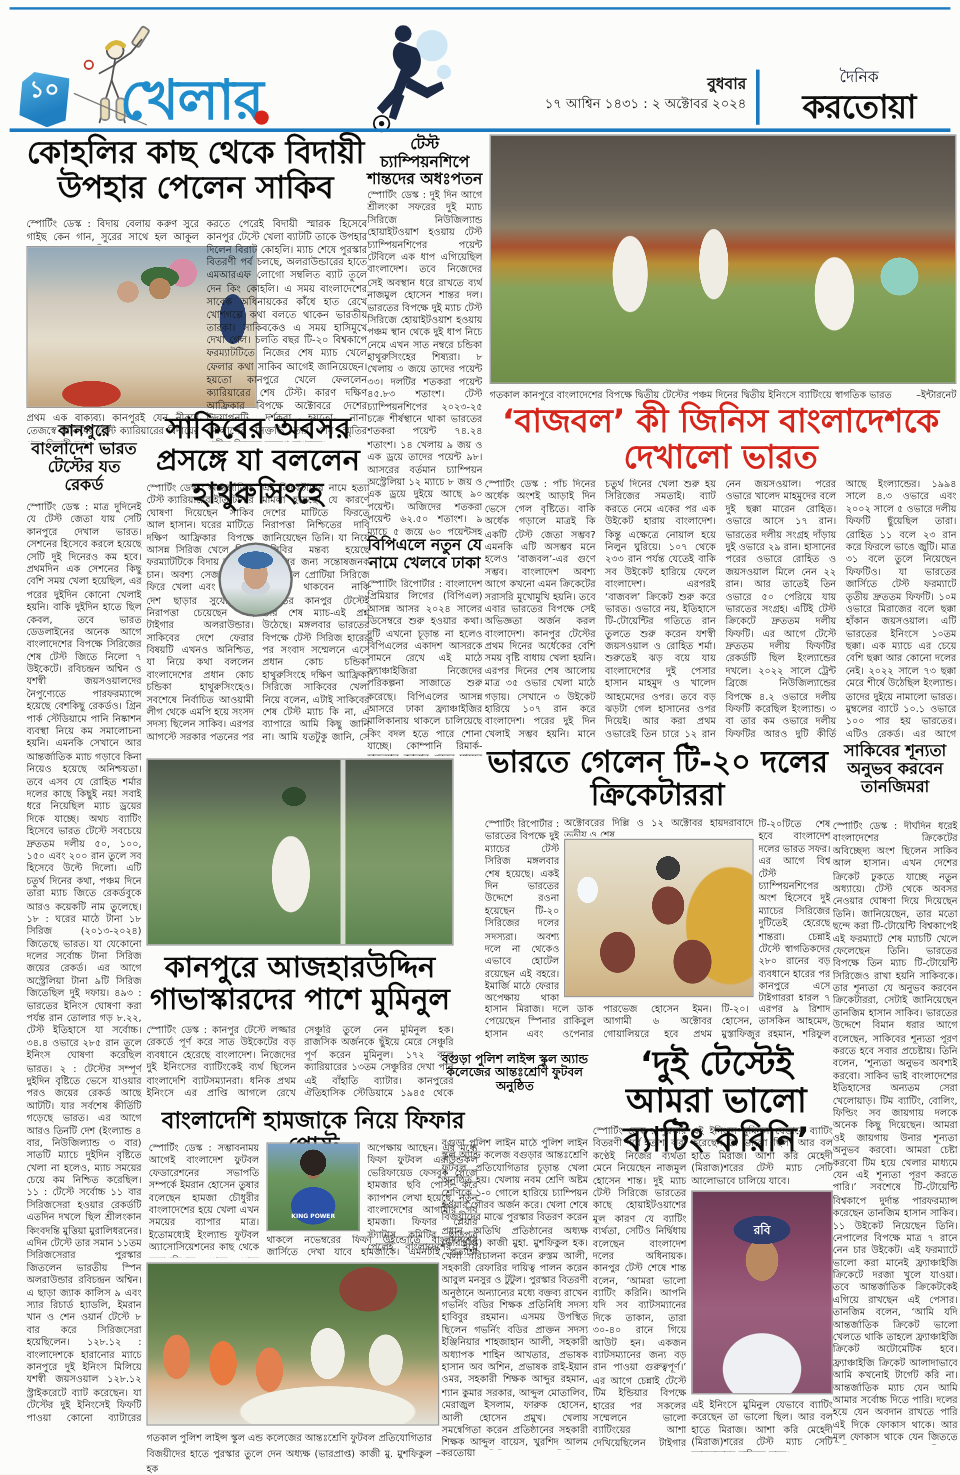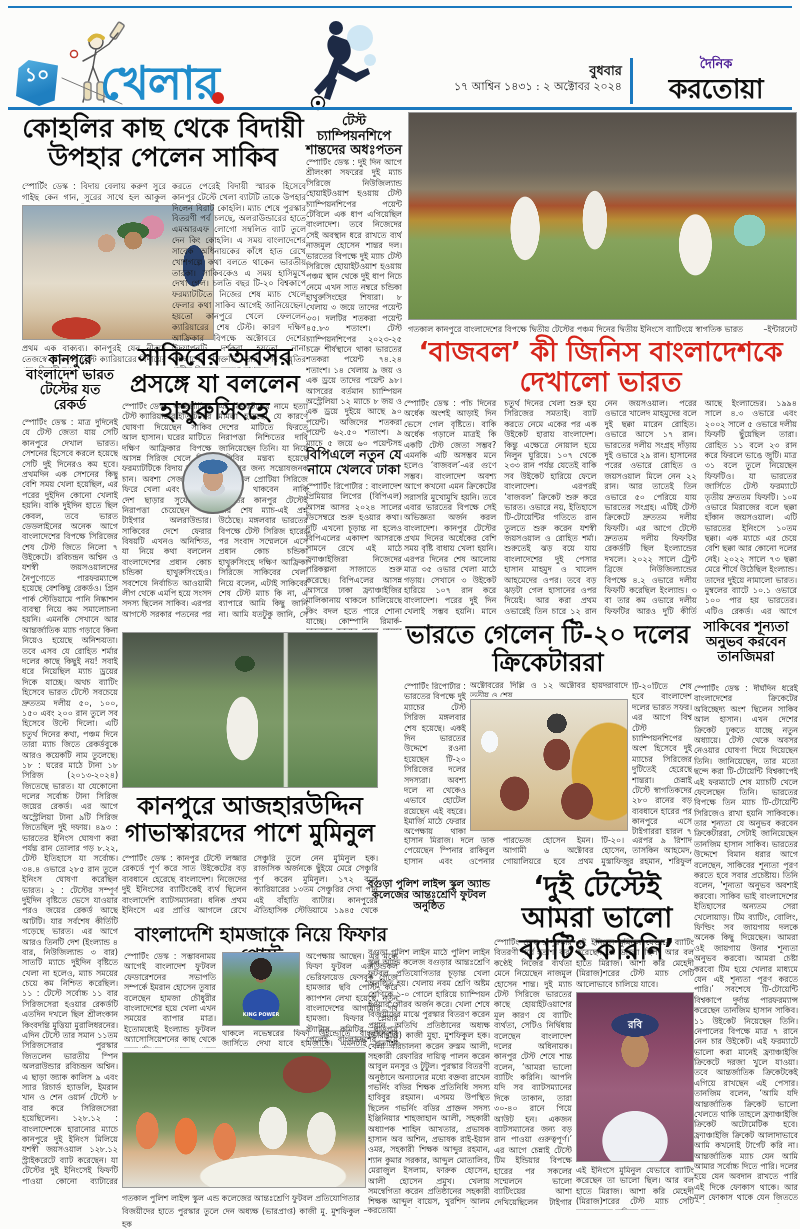--- a/index.html
+++ b/index.html
@@ -13,21 +13,21 @@
   .cols4{column-count:4;column-gap:8px;}
   .photo{border:1px solid #9a9a9a;box-sizing:border-box;overflow:hidden;}
   .cap{font-size:8px;color:#222;}
   .rule{background:#1b79bf;}
   .badge{clip-path:polygon(30% 0,100% 12%,92% 88%,55% 100%,0 78%,6% 18%);
          background:linear-gradient(160deg,#56b1e2 0%,#1f7fc0 70%);
          color:#fff;font-weight:800;font-size:19px;display:flex;align-items:flex-start;justify-content:center;}
   .masthead-blue{color:#1f8ccb;font-weight:800;font-size:46px;letter-spacing:-1px;}
   .masthead-black{color:#121212;font-weight:800;font-size:46px;letter-spacing:-1px;}
   .reddot{width:12px;height:12px;border-radius:50%;background:#d6251b;}
-  .logo-small{font-size:13px;font-weight:700;color:#4c1d95;text-align:center;}
+  .logo-small{font-size:13px;font-weight:400;color:#0f172a;text-align:center;}
   .logo-big{font-size:27px;font-weight:800;color:#101010;text-align:center;letter-spacing:-0.5px;}
   .dateline{font-size:11px;color:#1a1a1a;text-align:right;line-height:1.35;}
   .red-hl{color:#d6251b;}
   
   .ph-main{background:
     radial-gradient(circle 16px at 88% 57%, #8fd0c0 0 98%, transparent 100%),
     radial-gradient(ellipse 24px 52px at 30% 56%, #f2efe8 0 60%, transparent 62%),
     radial-gradient(ellipse 20px 48px at 48% 52%, #efece4 0 60%, transparent 62%),
     radial-gradient(ellipse 27px 50px at 74% 64%, #f4f1ea 0 60%, transparent 62%),
     linear-gradient(180deg,#57514a 0%,#6e675c 28%,#8a7d67 37%,#a8522f 45%,#b88f35 52%,#86a35c 62%,#7a9a52 80%,#6f8f4a 100%);}

